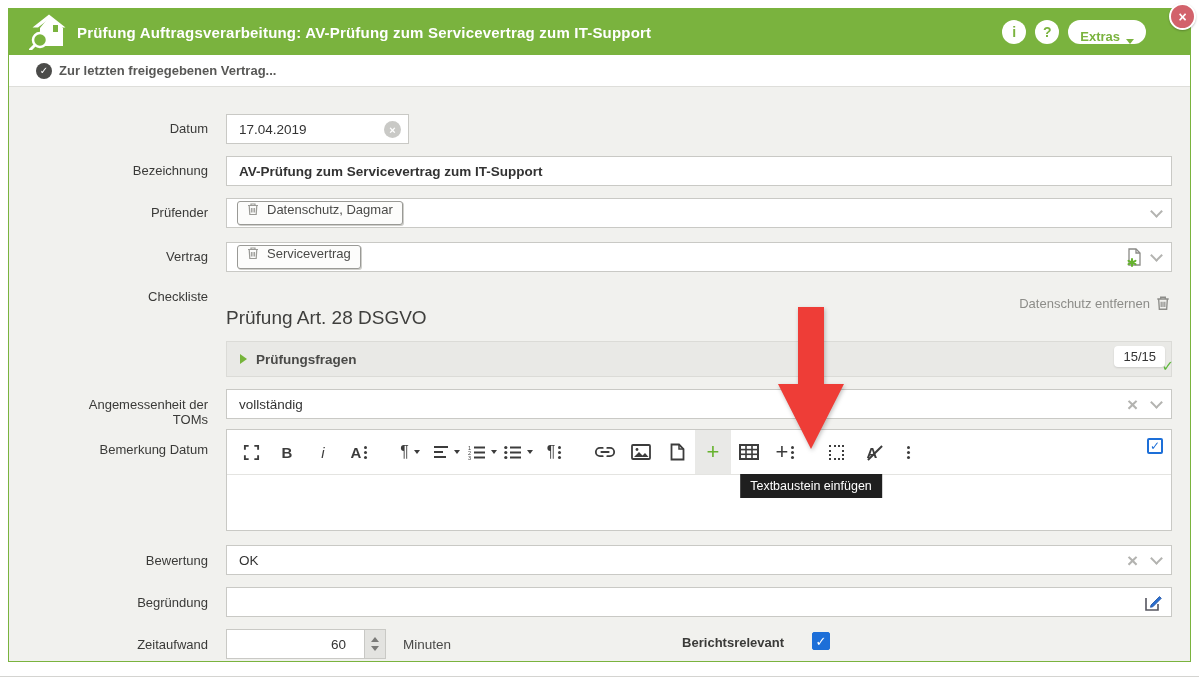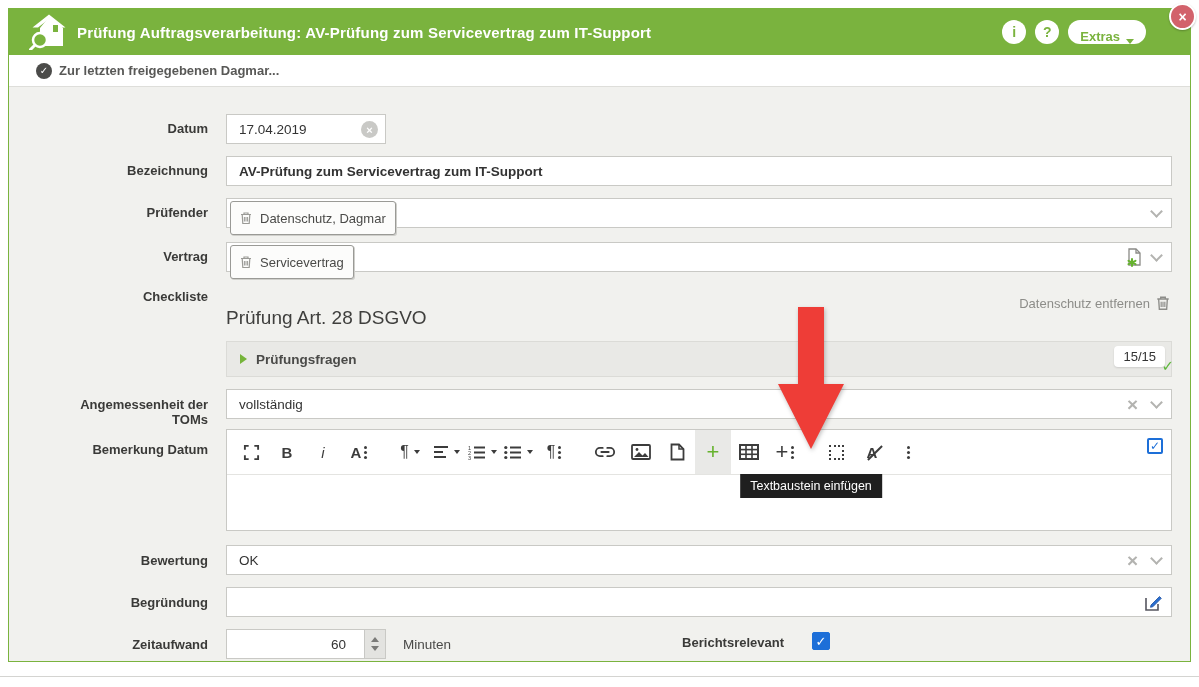--- a/index.html
+++ b/index.html
@@ -18,28 +18,28 @@
   .extras-btn { height:24px; padding:0 12px; border-radius:12px; background:#ffffff; color:#7ab33e; font-weight:bold; font-size:13px; display:flex; align-items:flex-end; gap:6px; cursor:pointer; }
   .caret-down { width:0; height:0; border-left:4px solid transparent; border-right:4px solid transparent; border-top:5px solid #7ab33e; }
   .close-btn { position:absolute; right:-6px; top:-6px; width:27px; height:27px; border-radius:50%; background:#d2626b; border:2px solid #ffffff; color:#ffffff; font-size:14px; font-weight:bold; display:flex; align-items:center; justify-content:center; cursor:pointer; box-shadow:0 1px 2px rgba(0,0,0,.25); }
 
   
   .verbar { position:absolute; left:0; top:46px; width:100%; height:32px; background:#ffffff; border-bottom:1px solid #dededa; display:flex; align-items:center; }
   .ver-check { margin-left:27px; width:16px; height:16px; border-radius:50%; background:#4b4b49; color:#ffffff; font-size:10px; display:flex; align-items:center; justify-content:center; }
   .ver-text { margin-left:7px; font-size:13px; font-weight:bold; color:#585856; cursor:pointer; }
 
   
-  .row-label { position:absolute; left:0; width:199px; text-align:right; font-size:13px; font-weight:bold; color:#3a3a38;padding-left:48px; }
+  .row-label { position:absolute; left:0; width:199px; text-align:right; font-size:13px; font-weight:normal; color:#3a3a38;padding-left:48px; }
   .fld { position:absolute; left:217px; width:946px; height:30px; background:#ffffff; border:1px solid #c9c9c5; }
   .fld input { width:100%; height:100%; border:none; outline:none; background:transparent; font-family:inherit; font-size:13.5px; color:#333; padding:0 12px; }
   .combo-ctrls { position:absolute; right:10px; top:0; height:28px; display:flex; align-items:center; gap:14px; }
   .x-clear { color:#b3b3b0; font-size:19px; font-weight:bold; line-height:1; cursor:pointer; }
   .chev { width:9px; height:9px; border-left:2px solid #b3b3b0; border-bottom:2px solid #b3b3b0; transform:rotate(-45deg); margin-top:-4px; cursor:pointer; }
 
-  .chip { display:inline-flex; align-items:center; gap:8px; height:24px; margin:2px 0 0 3px; padding:16px 9px; background:#fcfcfb; border:1px solid #9a9a96; border-radius:3px; box-shadow:1px 1px 0 #cfcfcb; font-size:13px; color:#4a4a48; cursor:pointer; }
+  .chip { display:inline-flex; align-items:flex-start; gap:8px; height:24px; margin:2px 0 0 10px; padding:0 9px; background:#fcfcfb; border:1px solid #9a9a96; border-radius:3px; box-shadow:1px 1px 0 #cfcfcb; font-size:13px; color:#4a4a48; cursor:pointer; }
 
   .date-clear { position:absolute; right:7px; top:6px; width:17px; height:17px; border-radius:50%; background:#c9c9c6; color:#ffffff; font-size:11px; font-weight:bold; display:flex; align-items:center; justify-content:center; cursor:pointer; }
 
   
   .chk-remove { position:absolute; right:20px; top:286px; font-size:13px; color:#8d8d89; display:flex; align-items:center; gap:6px; cursor:pointer; }
   .chk-title { position:absolute; left:217px; top:298px; font-size:19px; color:#3f3f3d; }
 
   .pf-bar { position:absolute; left:217px; top:332px; width:946px; height:36px; background:#e9e9e6; border:1px solid #dbdbd7; display:flex; align-items:center; }
   .tri-right { width:0; height:0; border-top:5px solid transparent; border-bottom:5px solid transparent; border-left:7px solid #76b43a; margin-left:13px; }
   .pf-text { margin-left:9px; font-size:13.5px; font-weight:bold; color:#4a4a48; }
@@ -104,25 +104,25 @@
       <div class="extras-btn">
         <span>Extras</span>
         <span class="caret-down"></span>
       </div>
     </div>
     <div class="close-btn">×</div>
   </div>
 
   <div class="verbar">
     <div class="ver-check">✓</div>
-    <div class="ver-text">Zur letzten freigegebenen Dagmar...</div>
+    <div class="ver-text">Zur letzten freigegebenen Vertrag...</div>
   </div>
 
   <div class="row-label" style="top:112px">Datum</div>
-  <div class="fld" style="top:105px; width:160px;">
+  <div class="fld" style="top:105px; width:183px;">
     <input readonly="" value="17.04.2019" style="">
     <div class="date-clear">×</div>
   </div>
 
   <div class="row-label" style="top:154px">Bezeichnung</div>
   <div class="fld" style="top:147px">
     <input readonly="" style="font-weight: bold;" value="AV-Prüfung zum Servicevertrag zum IT-Support">
   </div>
 
   <div class="row-label" style="top:196px">Prüfender</div>

